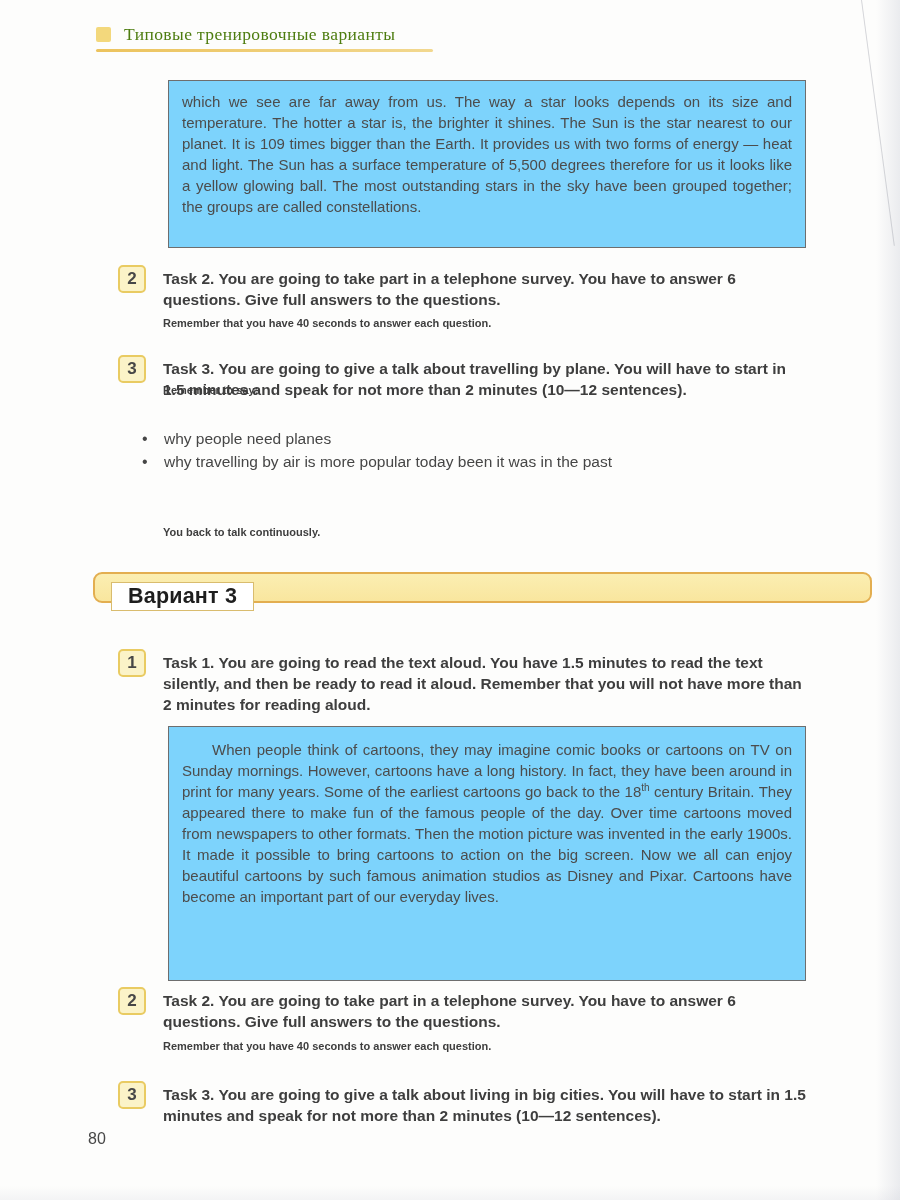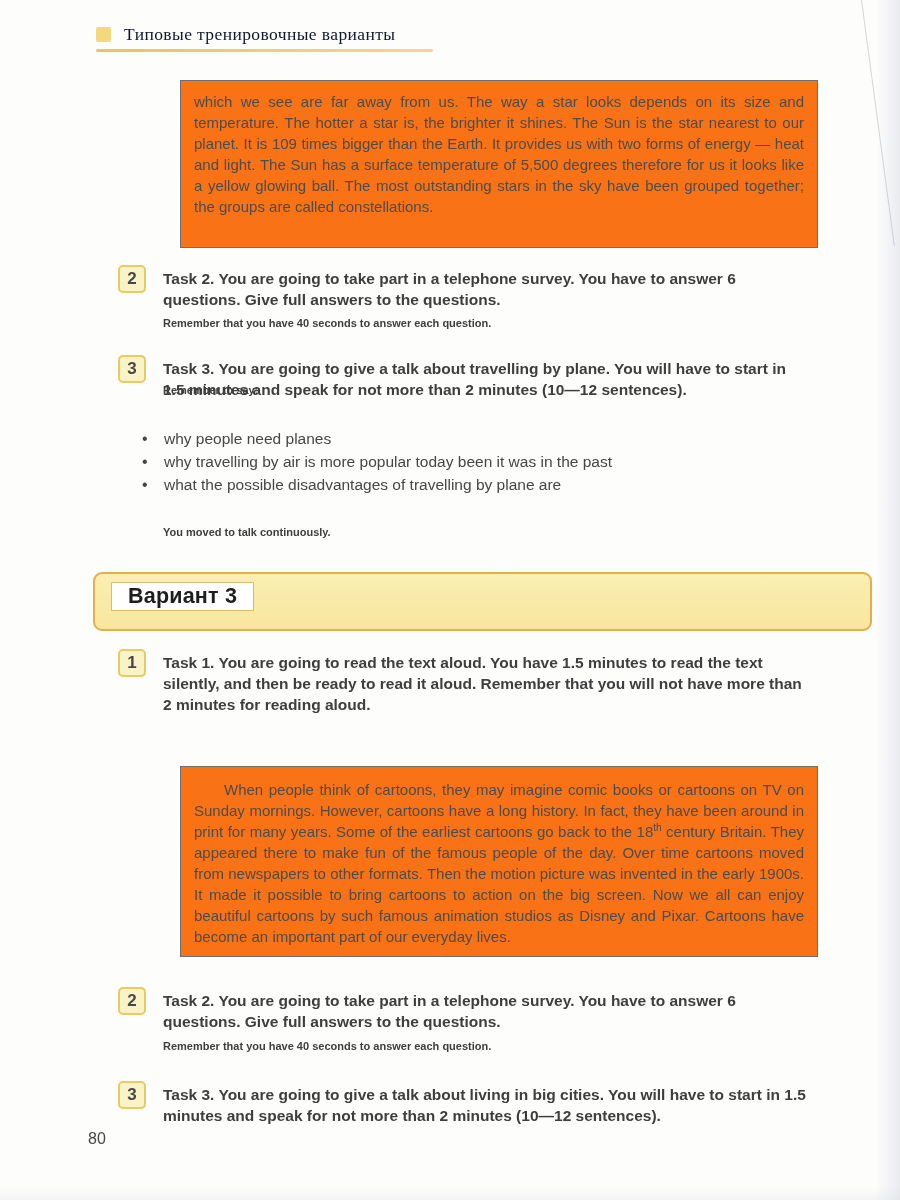--- a/index.html
+++ b/index.html
@@ -32,39 +32,39 @@
   }
 
   
   .page-header { position:absolute; left:96px; top:24px; display:flex; align-items:center; }
   .header-square {
     width:15px; height:15px; background:#f3d87c; border-radius:2px;
     margin-right:13px; flex:0 0 auto;
   }
   .header-title {
     font-family:"Liberation Serif", serif;
-    font-size:17.5px; color:#0f172a; letter-spacing:0.4px;
+    font-size:17.5px; color:#4d7c0f; letter-spacing:0.4px;
   }
   .header-underline {
     position:absolute; left:96px; top:49px; width:337px; height:3px;
     background:linear-gradient(to right, #ecc35d, #f2d88f);
     border-radius:2px;
   }
 
   
   .reading-box {
-    position:absolute; left:180px; width:638px;
+    position:absolute; left:168px; width:638px;
     border:1px solid #6e6e6e;
-    background:#f97316;
+    background:#7dd3fc;
     color:#4c4c4c;
     font-size:15px;
     text-align:justify;
   }
   .reading-box.stars { top:80px; height:168px; padding:10px 13px; line-height:21px; }
-  .reading-box.cartoons { top:726px; height:191px; padding:12px 13px; line-height:21px;margin-top:40px; }
+  .reading-box.cartoons { top:726px; height:255px; padding:12px 13px; line-height:21px; }
   .reading-box.cartoons p { text-indent:30px; }
   .reading-box sup { font-size:10px; line-height:0; }
 
   
   .task { position:absolute; left:118px; display:flex; }
   .task-badge {
     width:28px; height:28px; flex:0 0 auto;
     background:#fbf3c8; border:2px solid #e9cb62; border-radius:5px;
     display:flex; align-items:center; justify-content:center;
     font-weight:bold; font-size:17px; color:#474747;
@@ -84,21 +84,21 @@
   .bullet-list li {
     position:relative; padding-left:24px;
     font-size:15.5px; line-height:23px; color:#464646;
   }
   .bullet-list li::before {
     content:"•"; position:absolute; left:2px; top:0; color:#464646; font-size:16px;
   }
 
   
   .variant-banner {
-    position:absolute; left:93px; top:572px; width:779px; height:59px;
+    position:absolute; left:93px; top:572px; width:779px; height:31px;
     background:linear-gradient(to bottom, #fbeeb2, #f9e69e);
     border:2px solid #e3ae50; border-radius:9px;
   }
   .variant-banner-label {
     position:absolute; left:16px; top:8px; height:29px;
     background:#ffffff; border:1px solid #d9bc6e;
     display:flex; align-items:center; padding:0 16px;
     font-weight:bold; font-size:21.5px; color:#1e1e1e; letter-spacing:0.2px;
   }
 
@@ -130,24 +130,23 @@
 
 <div class="task" style="top:358px;">
   <div class="task-badge">3</div>
   <div class="task-text">Task 3. You are going to give a talk about travelling by plane. You will have to start in 1.5 minutes and speak for not more than 2 minutes (10—12 sentences).</div>
 </div>
 <div class="note" style="top:384px;">Remember to say:</div>
 
 <ul class="bullet-list">
   <li>why people need planes</li>
   <li>why travelling by air is more popular today been it was in the past</li>
-  <li>what the possible disadvantages of travelling by plane are</li>
 </ul>
 
-<div class="note" style="top:526px;">You moved to talk continuously.</div>
+<div class="note" style="top:526px;">You back to talk continuously.</div>
 
 <div class="variant-banner">
   <div class="variant-banner-label">Вариант 3</div>
 </div>
 
 <div class="task" style="top:652px;">
   <div class="task-badge">1</div>
   <div class="task-text">Task 1. You are going to read the text aloud. You have 1.5 minutes to read the text silently, and then be ready to read it aloud. Remember that you will not have more than 2 minutes for reading aloud.</div>
 </div>
 

